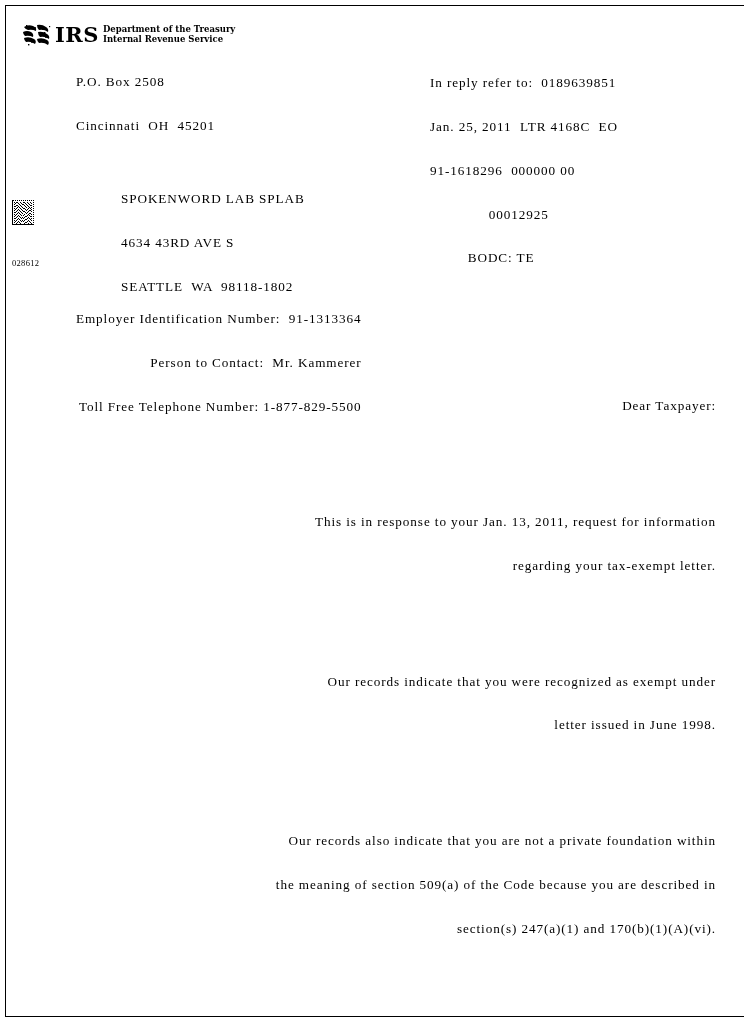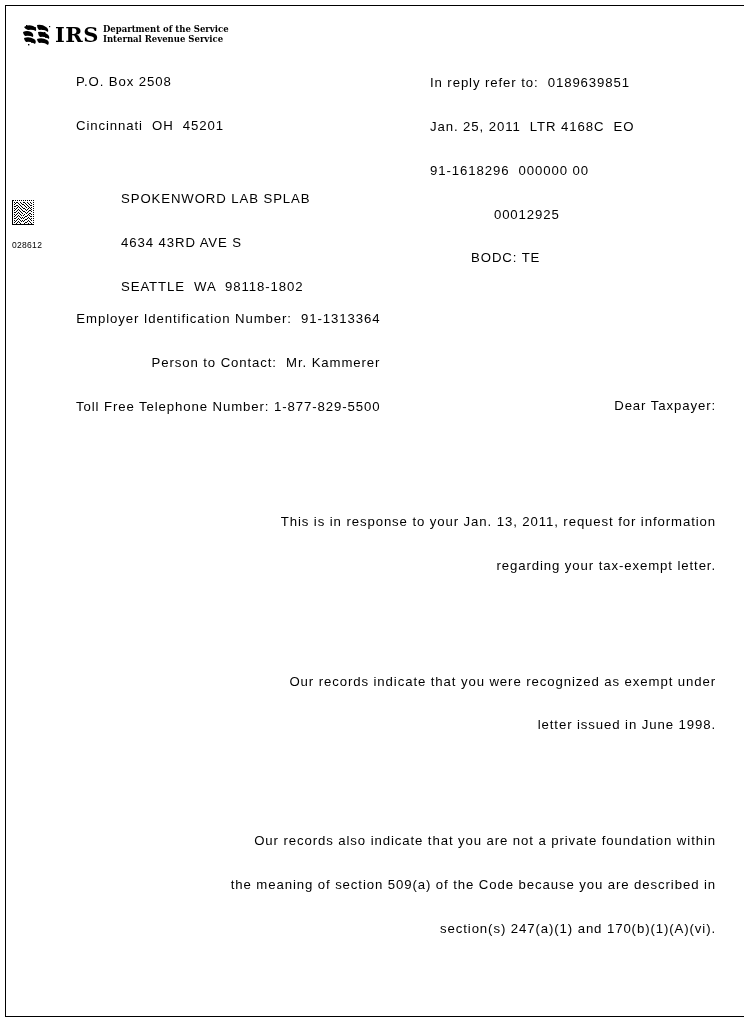--- a/index.html
+++ b/index.html
@@ -55,21 +55,21 @@
     font-family: "DejaVu Serif", "Liberation Serif", serif;
     font-weight: bold;
     font-size: 8.5px;
     line-height: 9.6px;
     padding-top: 1px;
   }
   #agency-lines div { white-space: nowrap; }
 
   
   .mono {
-    font-family: Liberation Sans, sans-serif;
+    font-family: Liberation Serif, serif;
     font-size: 13.2px;
     line-height: 14.6px;
     letter-spacing: 0.9px;
     white-space: pre;
   }
   #sender-address {
     position: absolute;
     left: 76px;
     top: 46px;
   }
@@ -96,24 +96,24 @@
     position: absolute;
     left: 12px;
     top: 200px;
   }
   #datamatrix {
     width: 22px;
     height: 25px;
     display: block;
   }
   #barcode-code {
-    font-family: Liberation Sans, sans-serif;
+    font-family: Liberation Serif, serif;
     font-size: 8.5px;
     letter-spacing: 0.3px;
-    margin-top: 15px;
+    margin-top: 33px;
     color: #000;
     white-space: nowrap;
   }
 
   
   #letter-body {
     position: absolute;
     left: 76px;
     top: 341px;
     width: 640px;
@@ -148,21 +148,21 @@
         <circle cx="10" cy="18" r="1"></circle>
           <circle cx="19" cy="17" r="1"></circle>
         <rect x="4" y="1" width="1.4" height="1.4"></rect>
         <rect x="22" y="8" width="1.4" height="1.4"></rect>
         <rect x="6" y="20" width="1.4" height="1.4"></rect>
         <rect x="27" y="2" width="1.2" height="1.2"></rect>
       </g>
     </svg>
     <div id="irs-wordmark">IRS</div>
     <div id="agency-lines">
-      <div>Department of the Service</div>
+      <div>Department of the Treasury</div>
       <div>Internal Revenue Service</div>
     </div>
   </div>
 
   <div id="sender-address" class="mono">
     <div>P.O. Box 2508</div>
     <div>Cincinnati  OH  45201</div>
   </div>
 
   <div id="reference-block" class="mono">

